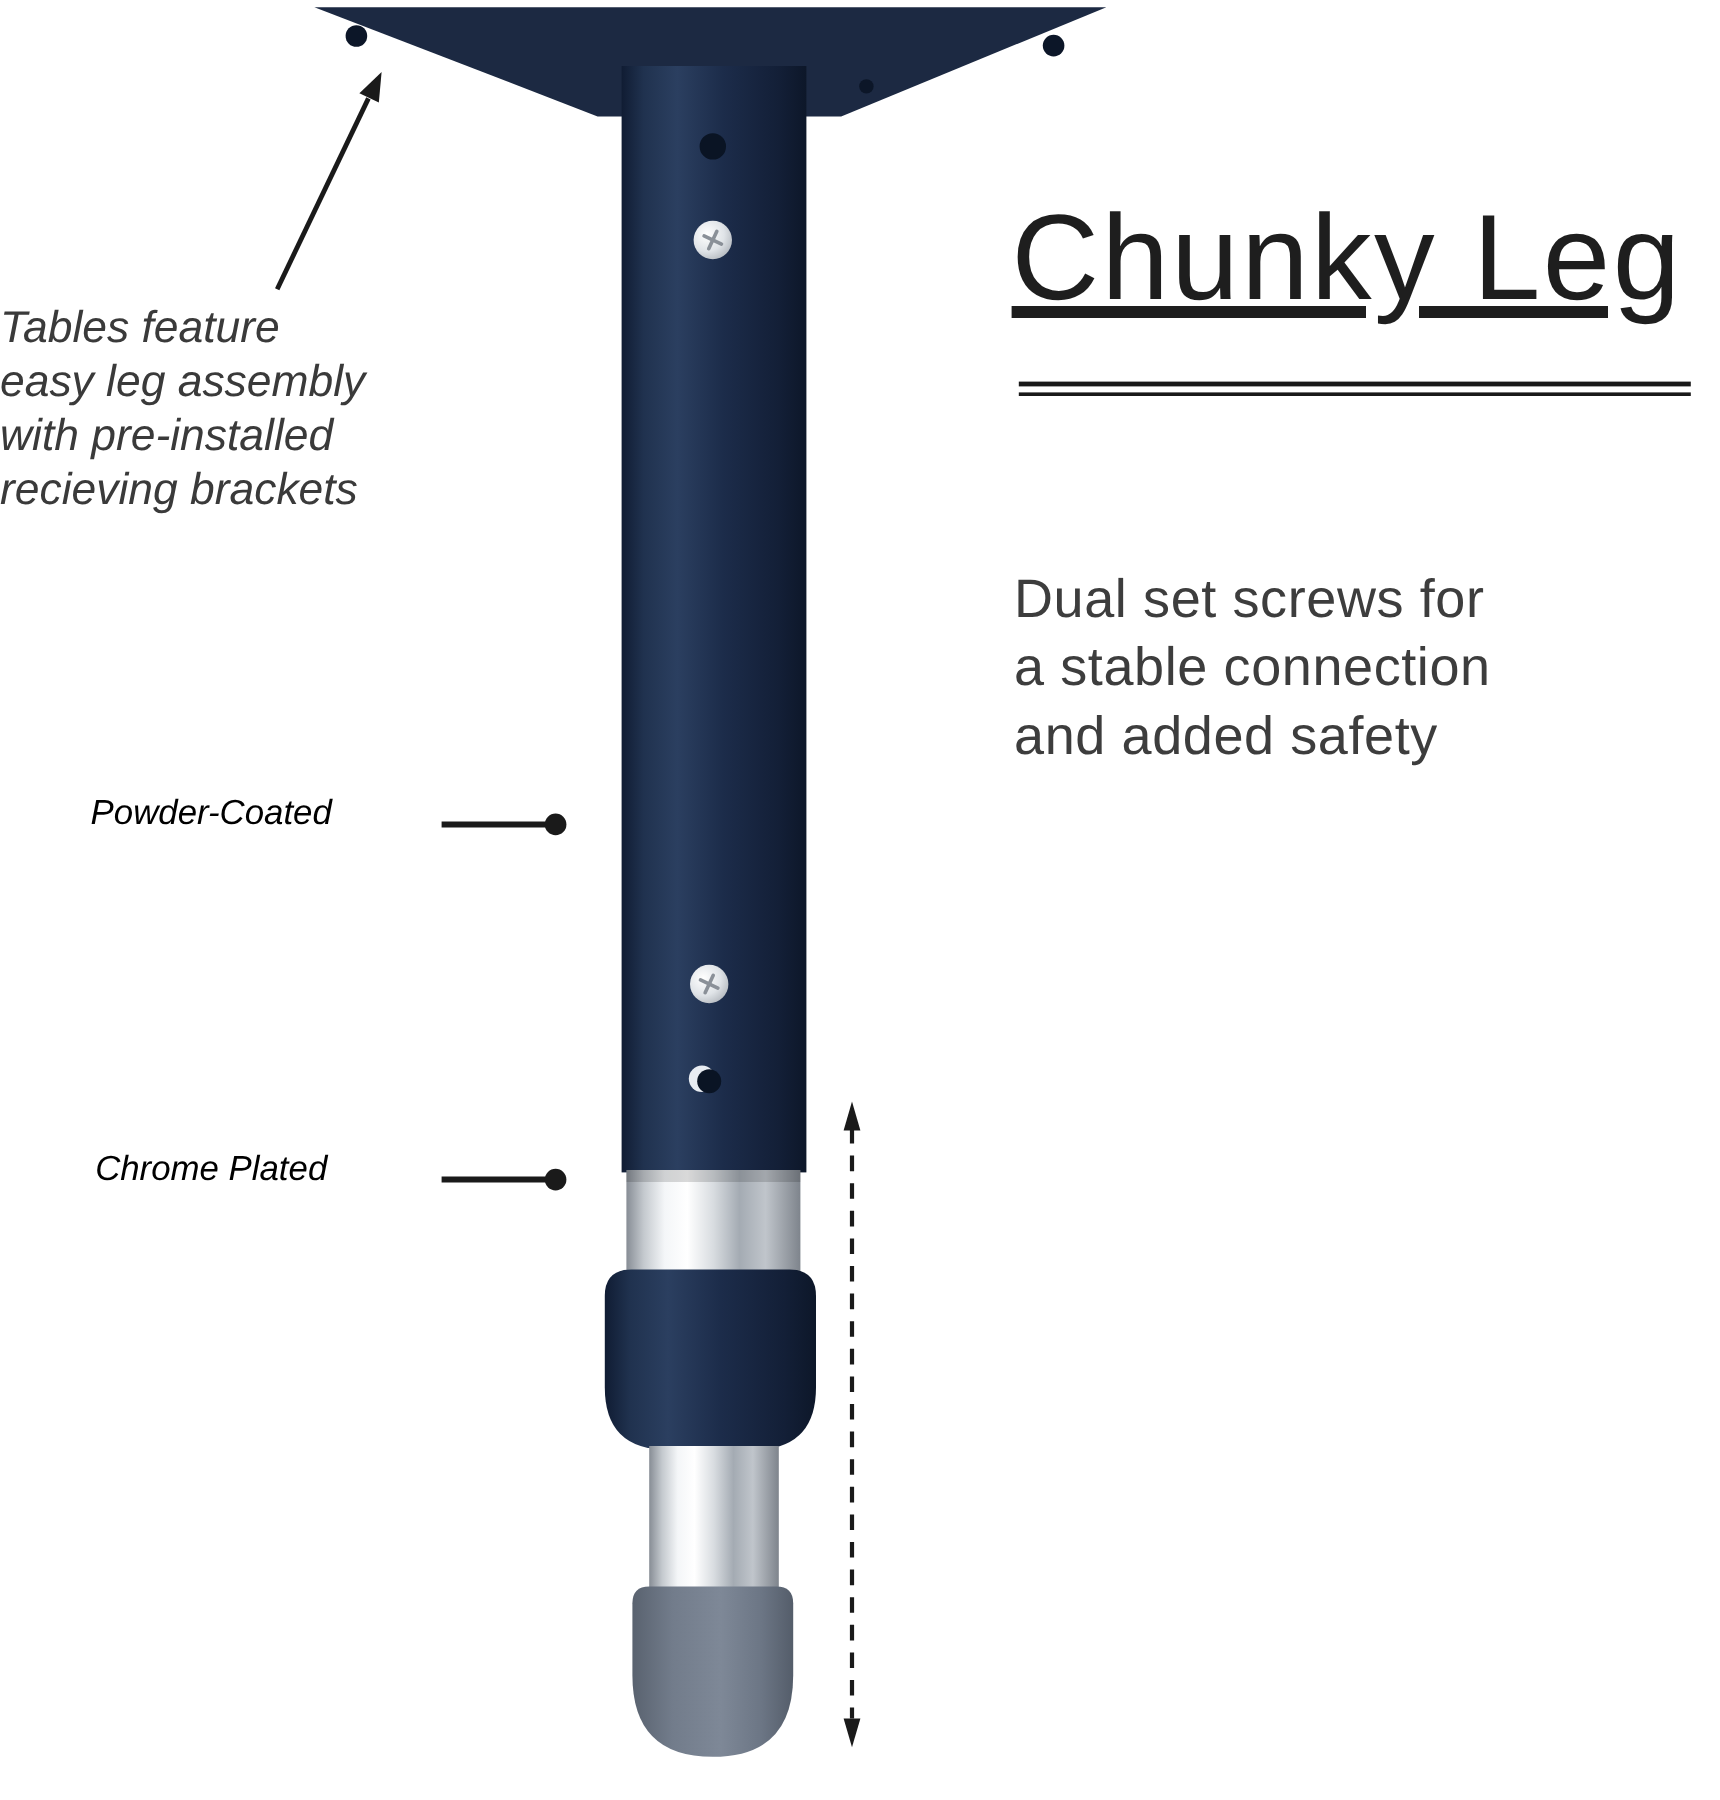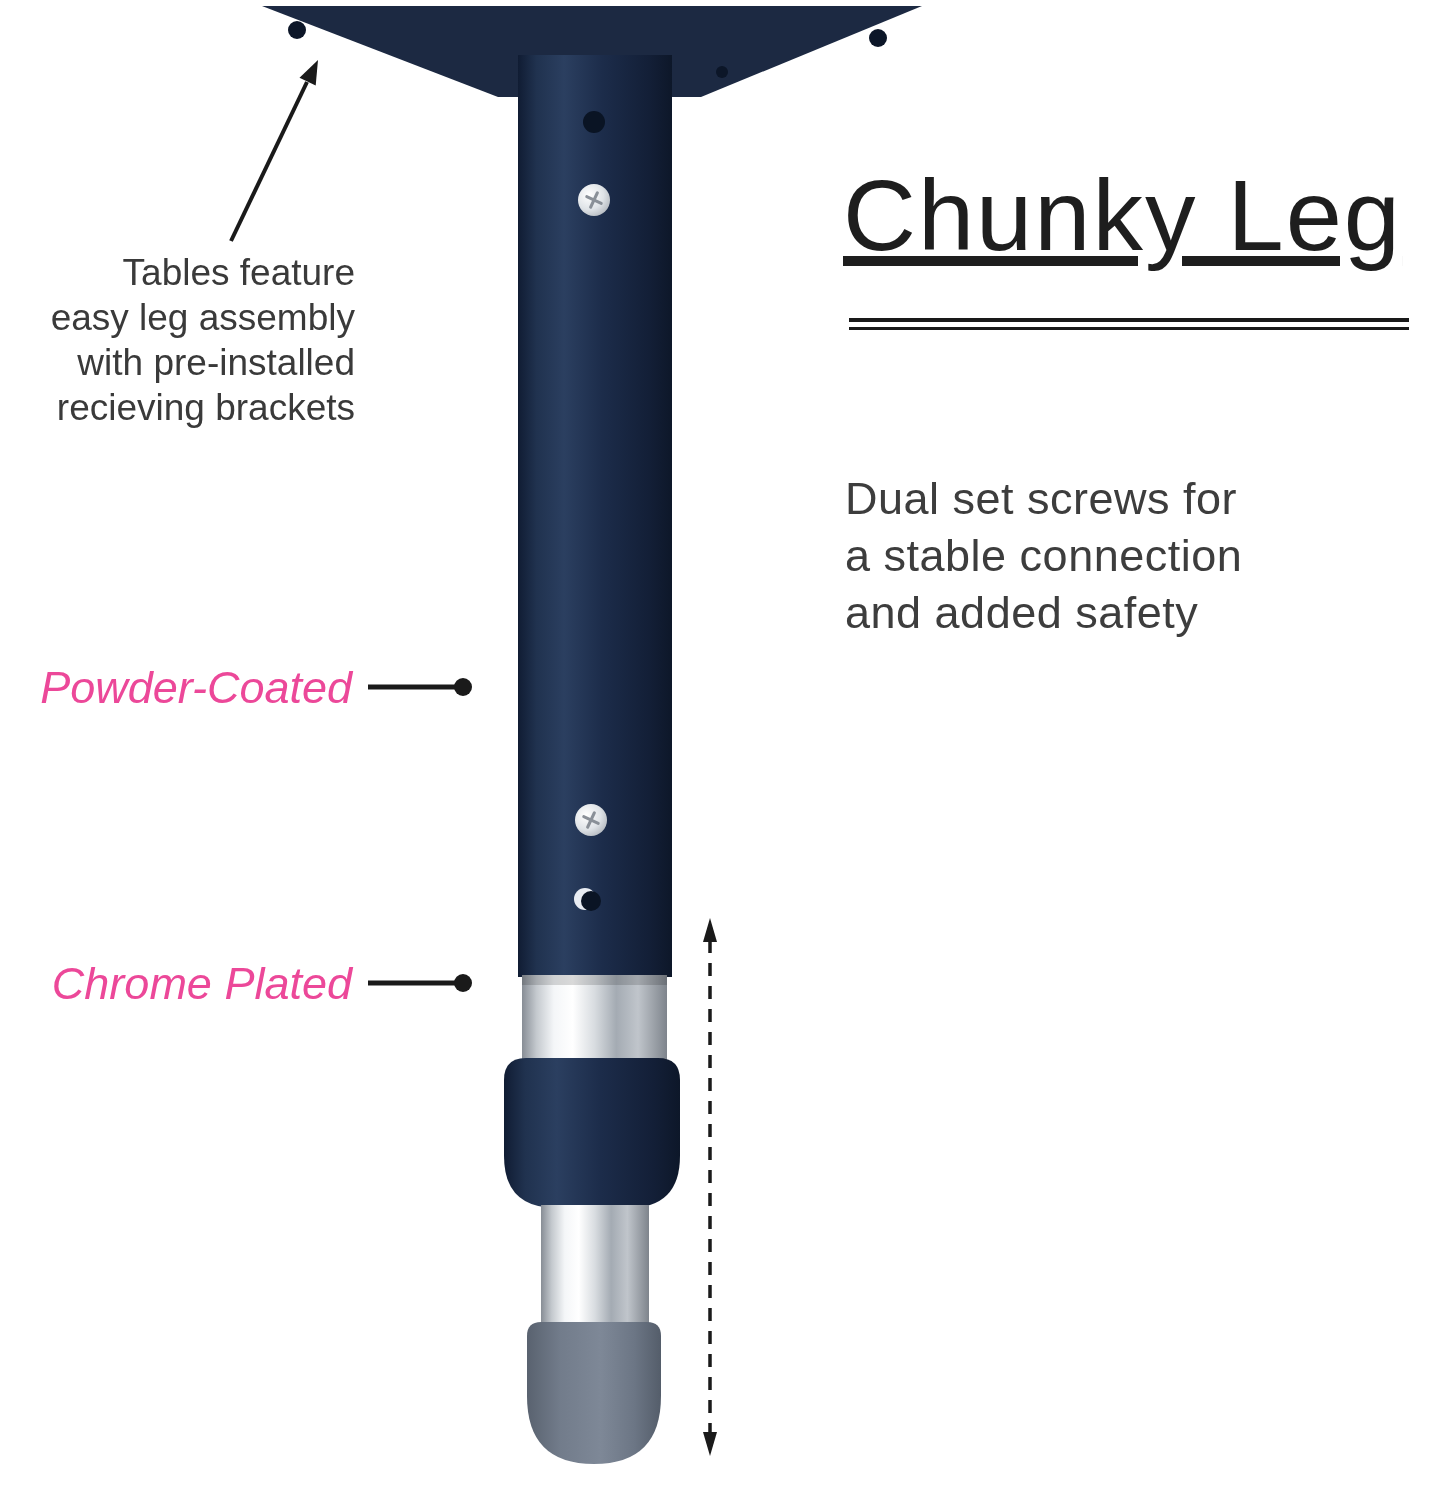--- a/index.html
+++ b/index.html
@@ -27,28 +27,28 @@
     left:845px;
     font-size:45px; line-height:57px; color:#3d3d3d;
     letter-spacing:0.5px; white-space:pre-line;
   }
   .feature-1 { top:456px;margin-top:14px; }
   .feature-2 { top:754px; }
   .feature-3 { top:1144px; }
 
   .assembly-note {
     left:0px; top:250px; width:355px;
-    text-align:right; 
+    text-align:left; font-style:italic;
     font-size:37px; line-height:45px; color:#3a3a3a;
     white-space:pre-line;
   }
   .part-label {
     left:0px; width:352px;
-    text-align:right; font-style:italic;
-    font-size:45px; color:#ec4899; white-space:nowrap;
+    text-align:center; font-style:italic;
+    font-size:29px; color:#000000; white-space:nowrap;
   }
   .label-powder { top:662px; }
   .label-chrome { top:958px; }
 </style>
 </head>
 <body>
 
 <div class="canvas">
 
   <svg class="scene" width="1433" height="1500" viewBox="0 0 1433 1500">

